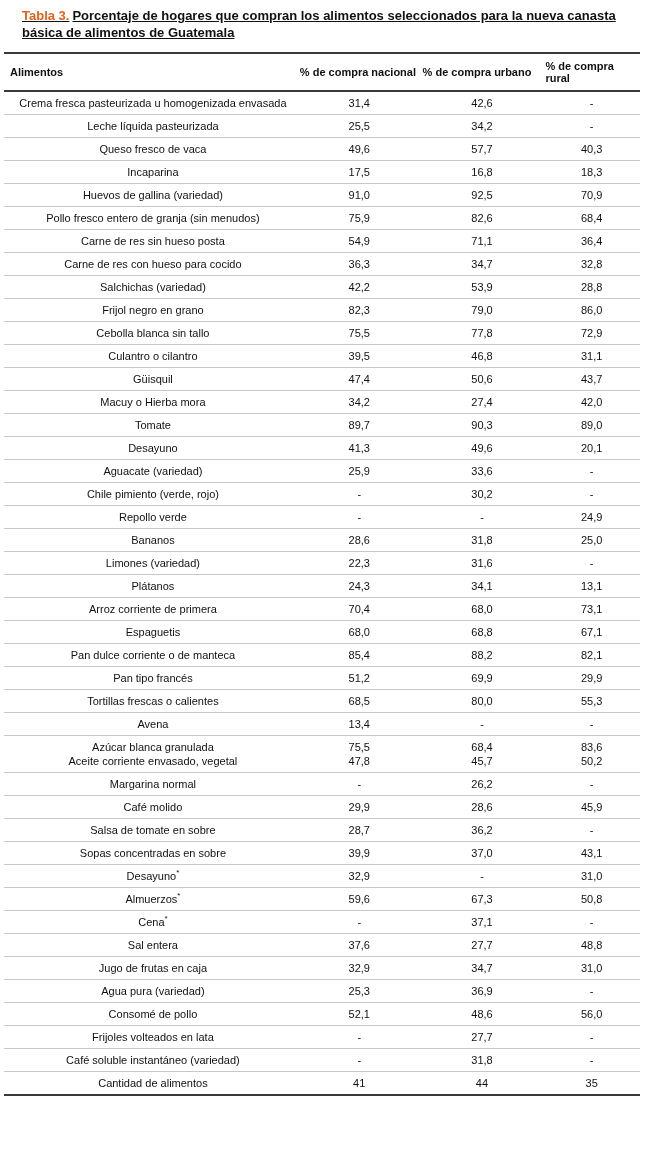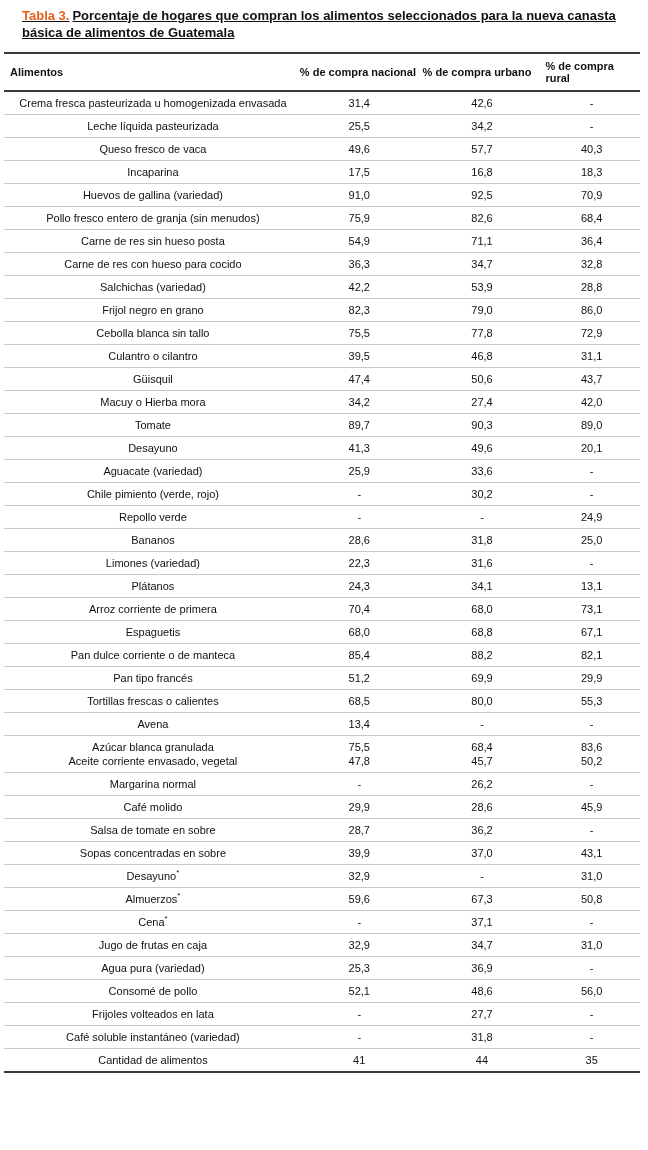--- a/index.html
+++ b/index.html
@@ -280,20 +280,26 @@
           <td class="val">67,3</td>
           <td class="val">50,8</td>
         </tr>
         <tr>
           <td class="food">Cena<sup>*</sup></td>
           <td class="val">-</td>
           <td class="val">37,1</td>
           <td class="val">-</td>
         </tr>
         <tr>
+          <td class="food">Sal entera</td>
+          <td class="val">37,6</td>
+          <td class="val">27,7</td>
+          <td class="val">48,8</td>
+        </tr>
+        <tr>
           <td class="food">Jugo de frutas en caja</td>
           <td class="val">32,9</td>
           <td class="val">34,7</td>
           <td class="val">31,0</td>
         </tr>
         <tr>
           <td class="food">Agua pura (variedad)</td>
           <td class="val">25,3</td>
           <td class="val">36,9</td>
           <td class="val">-</td>

